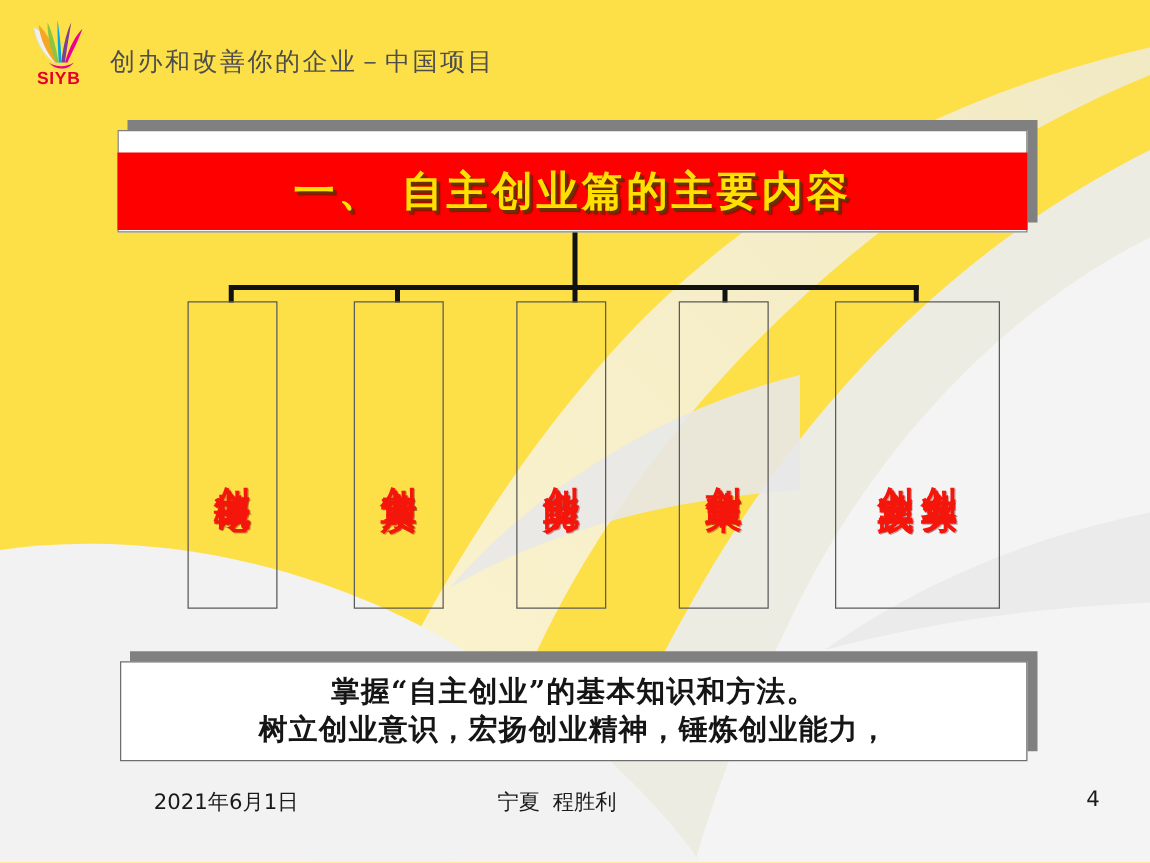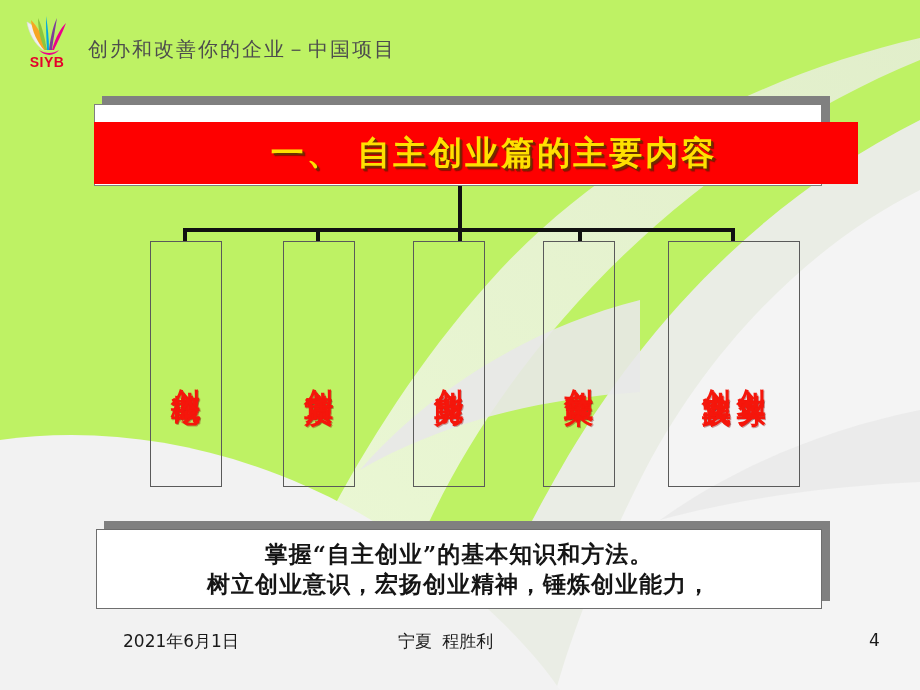--- a/index.html
+++ b/index.html
@@ -13,21 +13,21 @@
     font-family: "Liberation Sans", "DejaVu Sans", sans-serif;
     overflow: hidden;
     position: relative;
   }
 
   #slide {
     position: absolute;
     left: 0; top: 0;
     width: 920px;
     height: 690px;
-    background: #bef264;
+    background: #fde047;
     overflow: hidden;
   }
 
   
   .bg-deco {
     position: absolute;
     left: 0; top: 0;
     width: 920px;
     height: 690px;
     pointer-events: none;
@@ -86,21 +86,20 @@
     position: absolute;
     left: 94px;
     top: 122px;
     width: 728px;
     height: 62px;
     background: #fe0000;
     z-index: 8;
     display: flex;
     align-items: center;
     justify-content: center;
-    padding-left: 36px;
   }
   .title-text {
     font-family: "DejaVu Serif", "Liberation Serif", serif;
     font-weight: bold;
     font-size: 33px;
     color: #ffe000;
     letter-spacing: 3px;
     text-shadow: 2px 2px 0 #6b3000, 3px 3px 1px rgba(60,20,0,.55);
     white-space: nowrap;
   }

